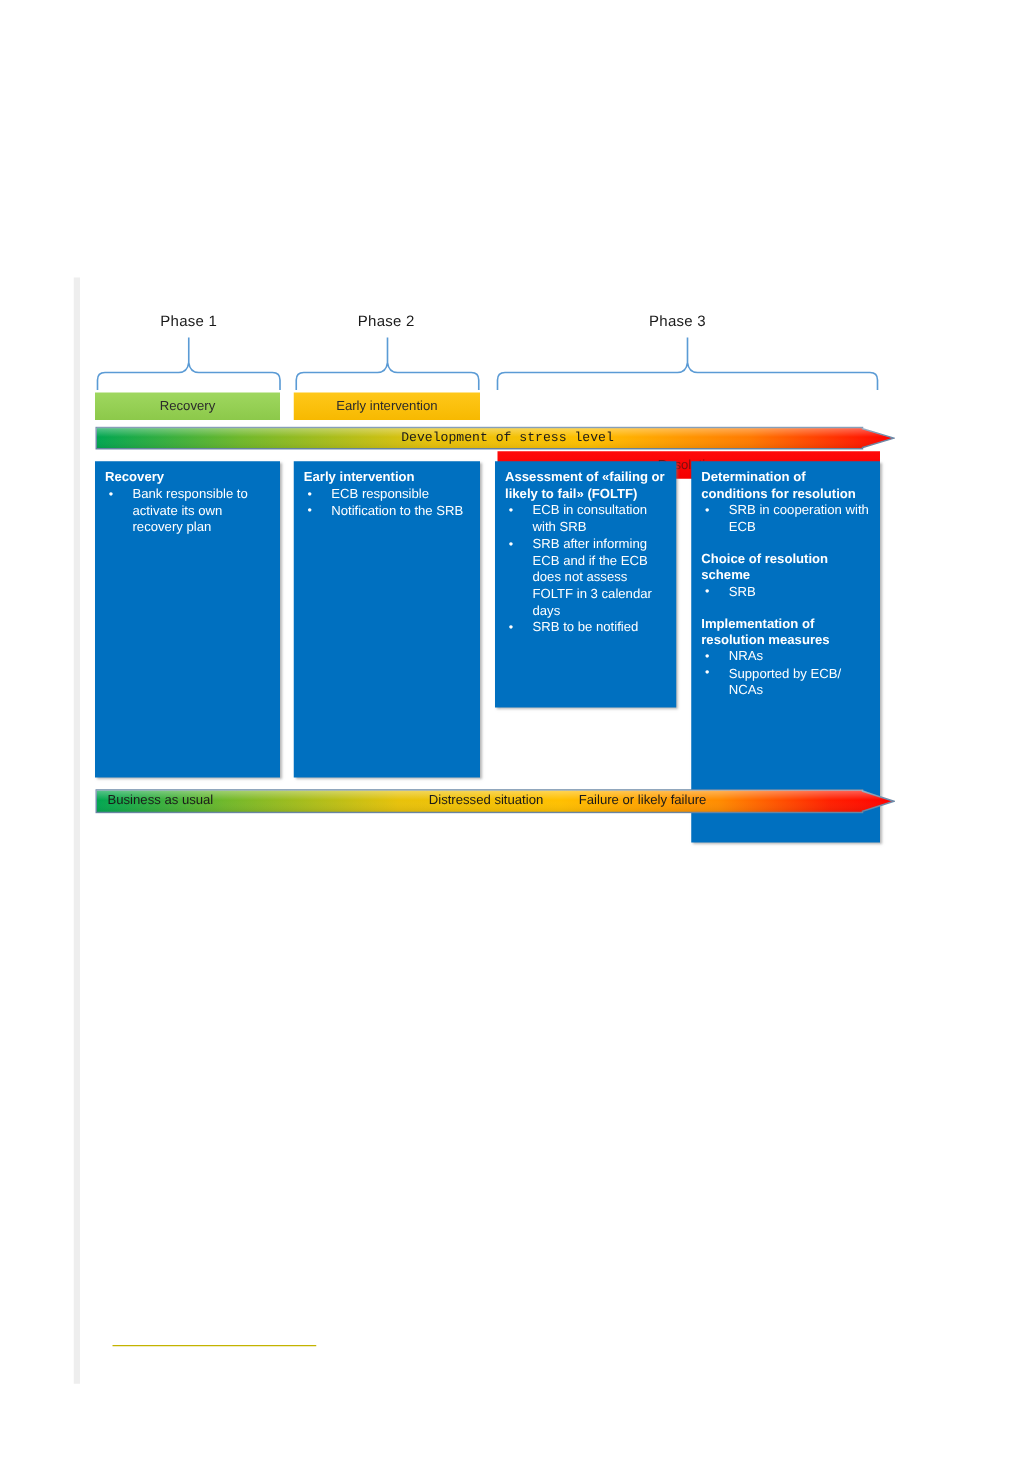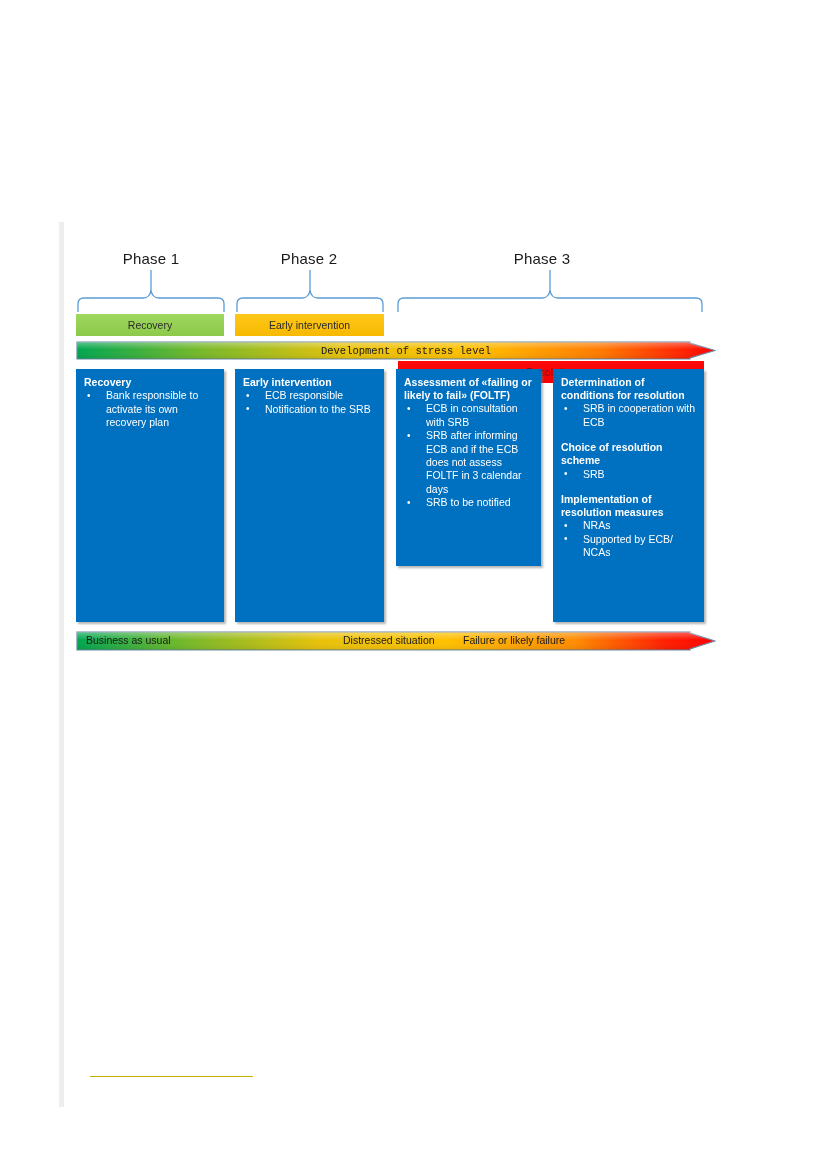--- a/index.html
+++ b/index.html
@@ -29,21 +29,21 @@
     position: absolute;
     left: 0;
     top: 0;
     width: 827px;
     height: 700px;
   }
 
   
   .phase-label {
     position: absolute;
-    font-size: 15px;
+    font-size: 12px;
     color: #1a1a1a;
     text-align: center;
     white-space: nowrap;
     letter-spacing: 0.2px;
   }
 
   
   .brace {
     position: absolute;
     overflow: visible;
@@ -247,21 +247,21 @@
 
   <div class="content-box" style="left:396px; top:369px; width:145px; height:197px;">
     <div class="box-heading">Assessment of «failing or likely to fail» (FOLTF)</div>
     <ul class="bullets">
       <li>ECB in consultation with SRB</li>
       <li>SRB after informing ECB and if the ECB does not assess FOLTF in 3 calendar days</li>
       <li>SRB to be notified</li>
     </ul>
   </div>
 
-  <div class="content-box" style="left:553px; top:369px; width:151px; height:253px;">
+  <div class="content-box" style="left:553px; top:369px; width:151px; height:305px;">
     <div class="box-heading">Determination of conditions for resolution</div>
     <ul class="bullets">
       <li>SRB in cooperation with ECB</li>
     </ul>
 
     <div class="box-heading spaced">Choice of resolution scheme</div>
     <ul class="bullets">
       <li>SRB</li>
     </ul>
 

